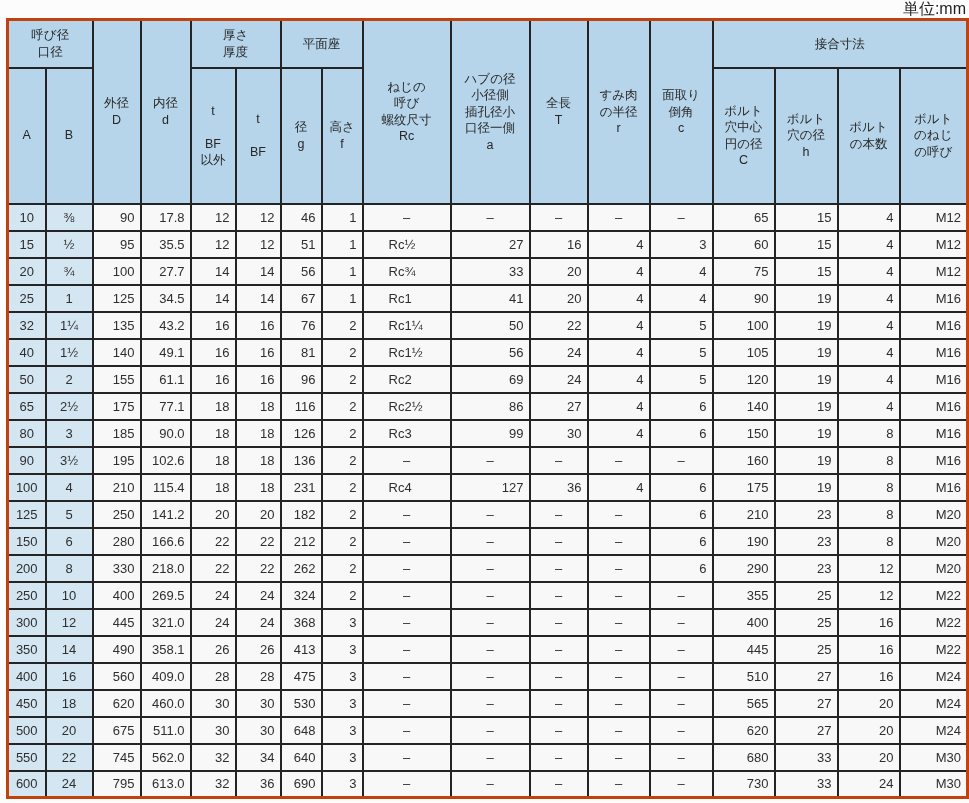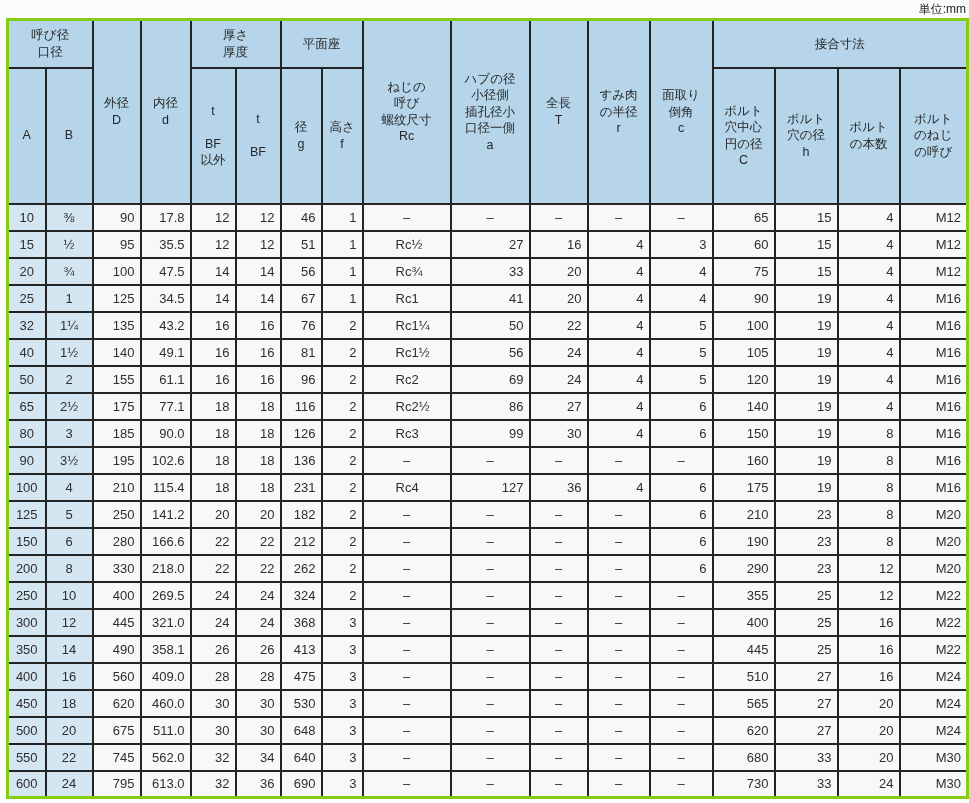--- a/index.html
+++ b/index.html
@@ -12,31 +12,31 @@
   * { box-sizing: border-box; }
   body {
     margin: 0;
     background: #fcfcfc;
     font-family: "Liberation Sans", "DejaVu Sans", sans-serif;
     color: var(--text-color);
   }
   .wrap { width: 960px; margin: 2px 0 0 6px; }
   .unit {
     text-align: right;
-    font-size: 12px;
+    font-size: 16px;
     color: #1f1f1f;
     height: 15px;
     line-height: 14px;
     margin-bottom: 1px;
   }
   table {
     border-collapse: collapse;
     table-layout: fixed;
     width: 960px;
-    border: 3px solid #84cc16;
+    border: 3px solid #c2410c;
   }
   th, td { border: 2px solid var(--border-color); overflow: hidden; }
   th {
     background: var(--header-bg);
     font-weight: normal;
     font-size: 12.5px;
     line-height: 1.32;
     white-space: pre-line;
     color: #272727;
     vertical-align: middle;
@@ -48,21 +48,21 @@
   tbody tr { height: 27px; }
   td {
     font-size: 13px;
     background: var(--cell-bg);
     padding: 0;
     vertical-align: middle;
   }
   td.ab { background: var(--accent-bg); }
   .c-center { text-align: center; }
   .c-right { text-align: right; padding-right: 5px; }
-  .c-rc { text-align: left; padding-left: 32px; }
+  .c-rc { text-align: left; padding-left: 25px; }
 </style>
 </head>
 <body>
 
 <div class="wrap">
   <div class="unit">単位:mm</div>
 
   <table>
     <colgroup>
       <col style="width:38px">
@@ -177,21 +177,21 @@
           <td class="c-right">3</td>
           <td class="c-right">60</td>
           <td class="c-right">15</td>
           <td class="c-right">4</td>
           <td class="c-right">M12</td>
         </tr>
         <tr>
           <td class="c-center ab">20</td>
           <td class="c-center ab">¾</td>
           <td class="c-right">100</td>
-          <td class="c-right">47.5</td>
+          <td class="c-right">27.7</td>
           <td class="c-right">14</td>
           <td class="c-right">14</td>
           <td class="c-right">56</td>
           <td class="c-right">1</td>
           <td class="c-rc">Rc¾</td>
           <td class="c-right">33</td>
           <td class="c-right">20</td>
           <td class="c-right">4</td>
           <td class="c-right">4</td>
           <td class="c-right">75</td>

